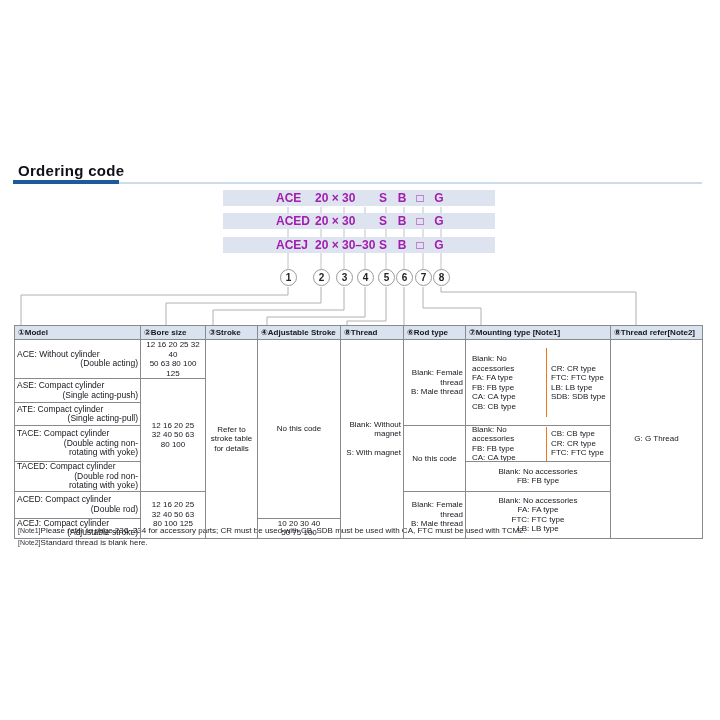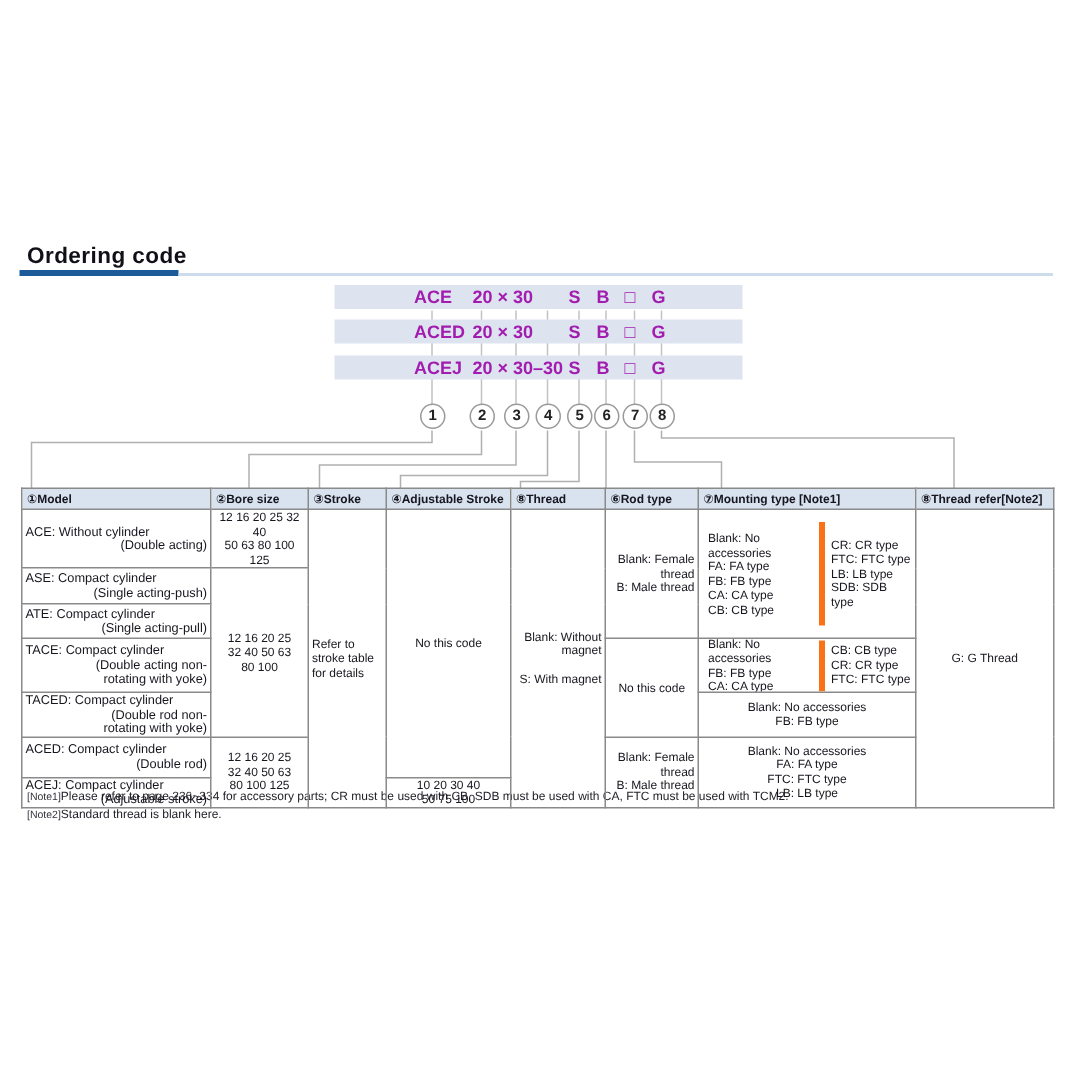--- a/index.html
+++ b/index.html
@@ -27,27 +27,27 @@
   
   table.spec{position:absolute;left:14px;top:325px;width:688px;border-collapse:collapse;table-layout:fixed;
              font-size:8px;line-height:9.5px;color:#16161e;z-index:2;}
   table.spec th,table.spec td{border:1px solid #8a8a8a;padding:0 2px;vertical-align:middle;overflow:hidden;}
   table.spec th{background:#d9e2ef;text-align:left;font-size:8px;font-weight:bold;padding-left:3px;white-space:nowrap;}
   .ml{white-space:pre-line;}
   .model-cell{padding-left:3px;}
   .model-cell .l1{display:block;text-align:left;font-size:8.5px;}
   .model-cell .l2,.model-cell .l3{display:block;text-align:right;font-size:8.5px;}
   .cell-left{text-align:center;padding-left:4px;}
-  .cell-center{text-align:left;}
+  .cell-center{text-align:center;}
   .cell-right{text-align:right;padding-right:3px;}
   td.mount{padding:0;}
   .split{display:flex;align-items:stretch;}
   .msub{display:flex;align-items:center;padding-left:4px;white-space:pre-line;box-sizing:border-box;}
   .msub.left{flex:1 1 auto;}
-  .msub.right{flex:0 0 62px;border-left:4px solid #f97316;}
+  .msub.right{flex:0 0 62px;border-left:1px solid #f97316;}
   
   .note{position:absolute;left:18px;font-size:8px;color:#1c1c24;white-space:nowrap;}
   .note .nlabel{font-size:7px;color:#33333b;}
 </style>
 </head>
 <body>
 
 <div class="page">
 
   <div class="title">Ordering code</div>

